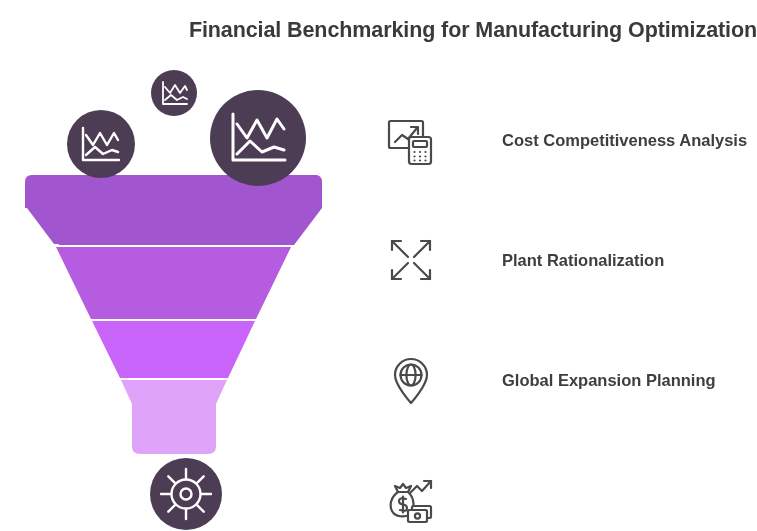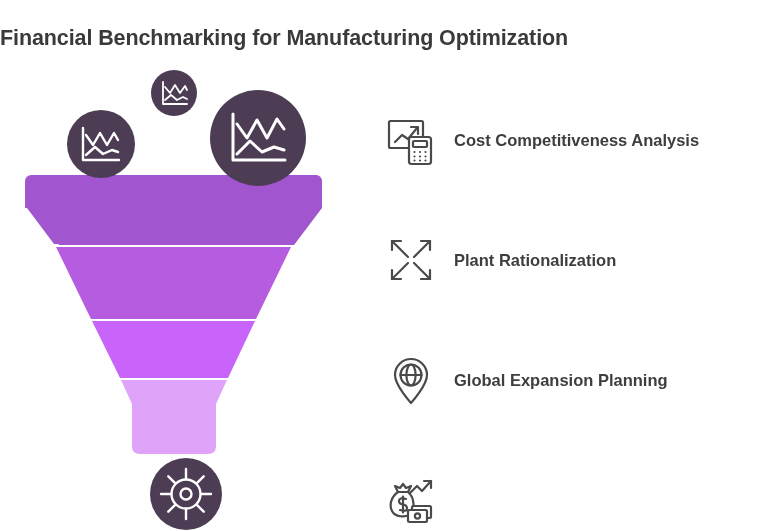--- a/index.html
+++ b/index.html
@@ -12,24 +12,24 @@
     height: 531px;
     position: relative;
     overflow: hidden;
     font-family: "Liberation Sans", sans-serif;
     -webkit-font-smoothing: antialiased;
   }
 
   
   #page-title {
     position: absolute;
-    top: 24px;
+    top: 16px;
     left: 0;
     width: 757px;
-    text-align: left;
+    text-align: right;
     font-size: 21.5px;
     font-weight: bold;
     color: #3a3a3a;
     letter-spacing: -0.1px;
     line-height: 28px;
   }
 
   
   #funnel-graphic {
     position: absolute;
@@ -52,20 +52,21 @@
     width: 377px;
     height: 436px;
   }
   .feature-row {
     position: absolute;
     left: 0;
     width: 377px;
     height: 70px;
     display: flex;
     align-items: center;
+    gap: 48px;
   }
   .feature-row.r0 { top: 10px; }
   .feature-row.r1 { top: 130px; }
   .feature-row.r2 { top: 250px; }
   .feature-row.r3 { top: 370px; }
 
   .feature-icon {
     width: 62px;
     height: 62px;
     flex: 0 0 62px;

